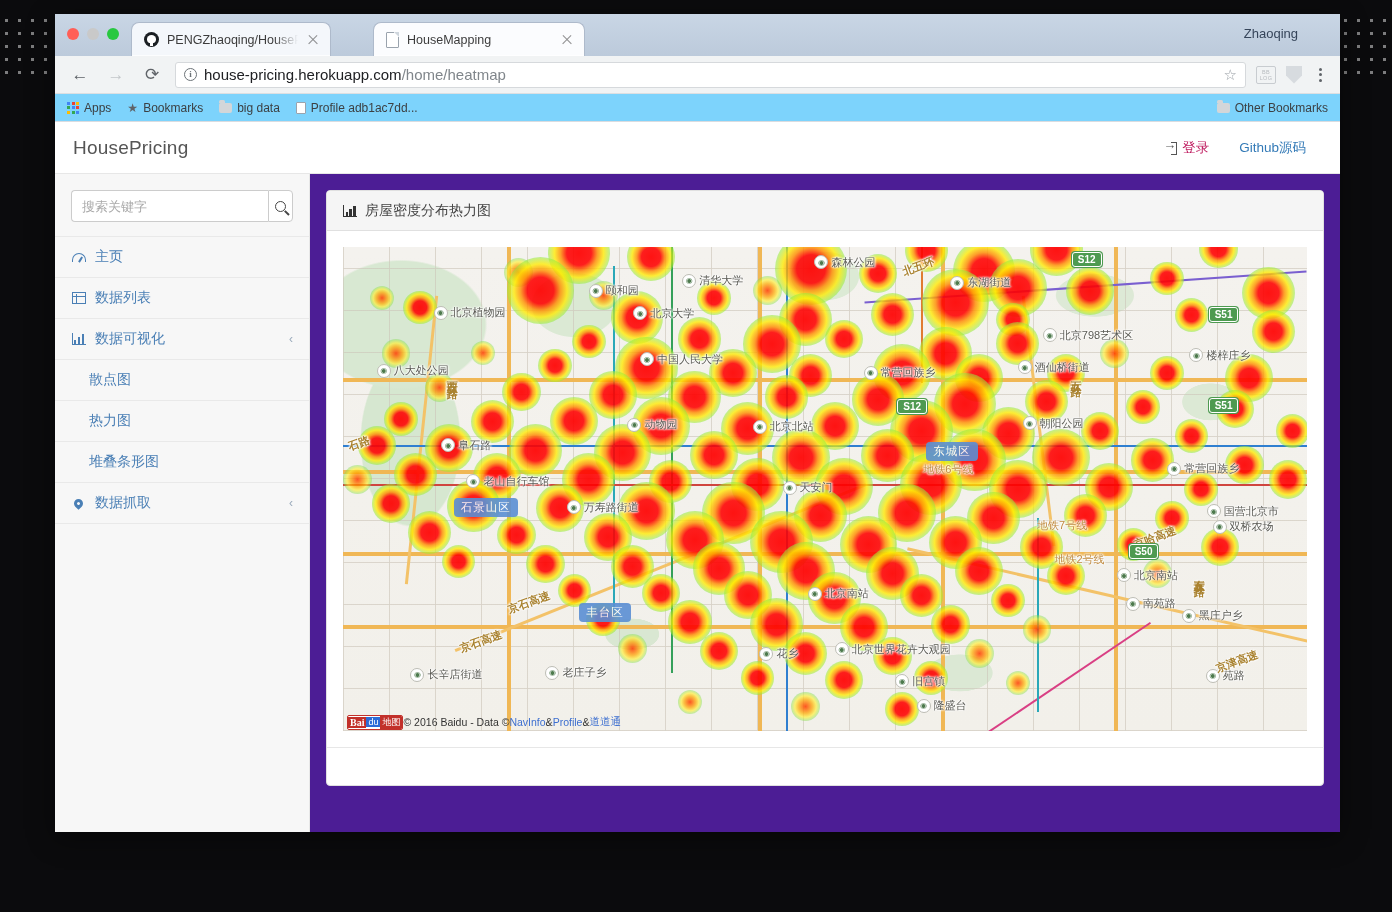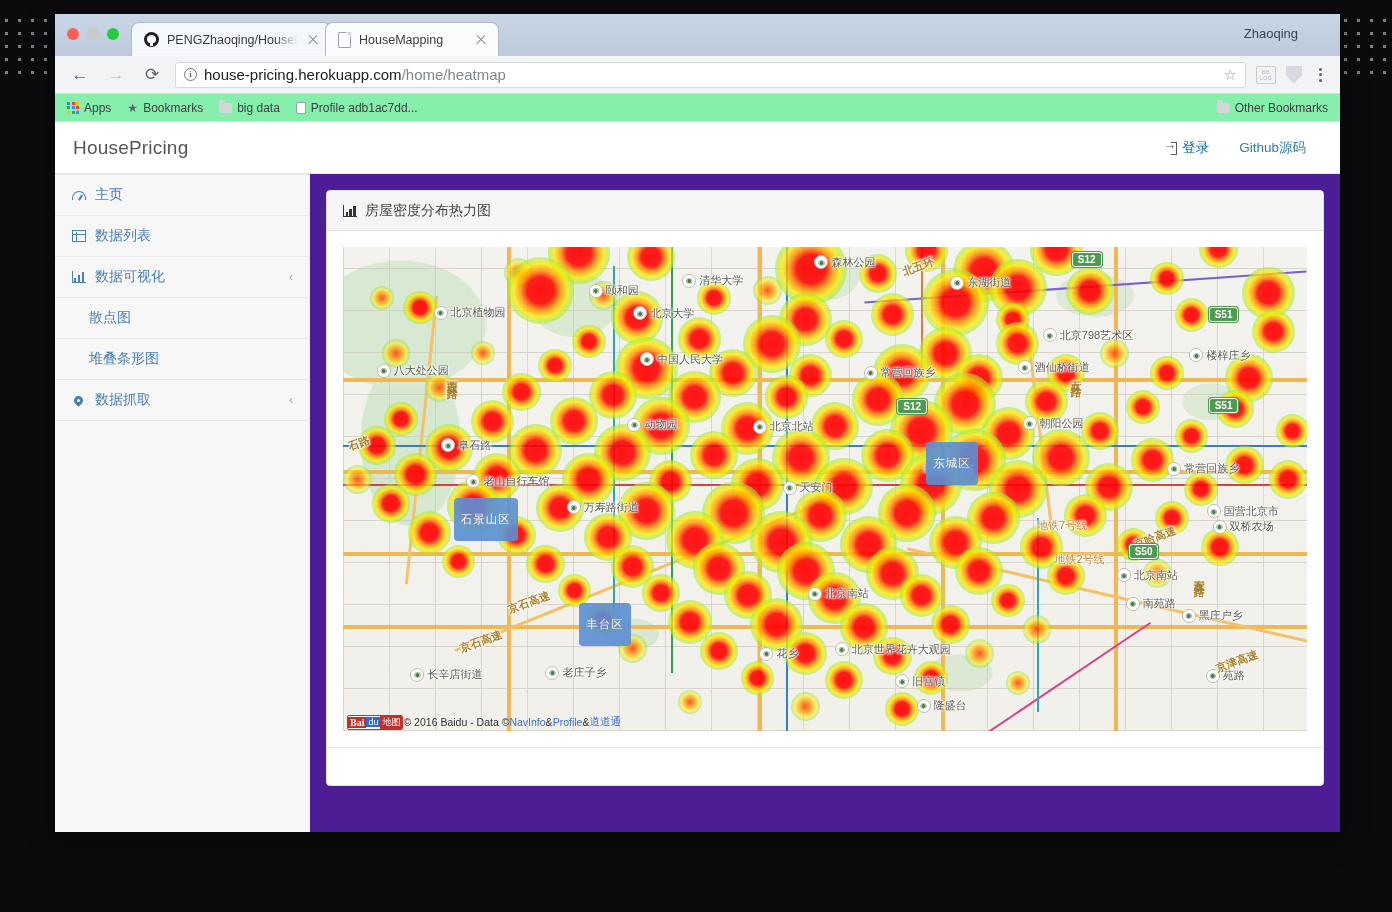--- a/index.html
+++ b/index.html
@@ -31,21 +31,21 @@
     background:linear-gradient(#c9d6e5,#bccadb); }
   .traffic { position:absolute; left:12px; top:14px; display:flex; gap:8px; }
   .traffic i { width:12px; height:12px; border-radius:50%; display:block; }
   .tl-red{ background:#ff5f57; } .tl-yel{ background:#c9c9c9; } .tl-grn{ background:#28c840; }
   .tabs { position:absolute; left:76px; top:8px; display:flex; align-items:flex-end; }
   .tab { position:relative; height:34px; padding:0 10px 0 12px; display:flex; align-items:center;
     gap:8px; font-size:12.5px; color:#3c3c3c; background:#f4f7fb;
     border-radius:8px 8px 0 0; border:1px solid #aebacb; border-bottom:none;
     box-shadow:0 -1px 0 rgba(255,255,255,.7) inset; margin-right:-6px; }
   .tab.t1 { width:200px; }
-  .tab.t2 { width:174px; background:#fbfcfe; }
+  .tab.t2 { width:212px; background:#fbfcfe;margin-left:48px; }
   .tab-title { flex:1; white-space:nowrap; overflow:hidden; text-overflow:clip;
     -webkit-mask-image:linear-gradient(90deg,#000 82%,transparent 100%);
     mask-image:linear-gradient(90deg,#000 82%,transparent 100%); }
   .tab-close { width:14px; height:14px; position:relative; flex:0 0 14px; opacity:.65; }
   .tab-close::before,.tab-close::after { content:""; position:absolute; left:1px; top:6px;
     width:12px; height:1.4px; background:#555; }
   .tab-close::before { transform:rotate(45deg); } .tab-close::after { transform:rotate(-45deg); }
   .gh-icon { width:15px; height:15px; border-radius:50%; background:#1b1f23; flex:0 0 15px;
     position:relative; }
   .gh-icon::before { content:""; position:absolute; left:3px; top:3px; width:9px; height:8px;
@@ -76,41 +76,41 @@
   .ext-log { border:1.5px solid #c8ccd0; border-radius:2px; font-size:5.5px; color:#b8bcc0;
     text-align:center; line-height:6px; padding-top:2px; letter-spacing:.3px; }
   .ext-shield { width:16px; height:18px; background:#d7dbdf;
     clip-path:polygon(0 0,100% 0,100% 55%,50% 100%,0 55%); }
   .ext-shield-in { width:100%; height:100%; background:#f1f3f4;
     clip-path:polygon(9% 9%,91% 9%,91% 53%,50% 90%,9% 53%); }
   .kebab { width:16px; display:flex; flex-direction:column; align-items:center; gap:2.5px; }
   .kebab i { width:3px; height:3px; border-radius:50%; background:#5f6368; }
 
   
-  .bookmarks { height:28px; background:#86efac; border-bottom:1px solid #dadce0;
+  .bookmarks { height:28px; background:#7dd3fc; border-bottom:1px solid #dadce0;
     display:flex; align-items:center; padding:0 12px; gap:16px; font-size:12px; color:#3c4043; }
   .bm { display:flex; align-items:center; gap:5px; white-space:nowrap; }
   .apps-grid { width:12px; height:12px; display:grid; grid-template-columns:repeat(3,3px);
     grid-template-rows:repeat(3,3px); gap:1.5px; }
   .apps-grid i { display:block; width:3px; height:3px; }
   .folder { width:13px; height:10px; background:#d3d6d9; border-radius:1.5px 2px 2px 2px;
     position:relative; }
   .folder::before { content:""; position:absolute; left:0; top:-2.5px; width:6px; height:3px;
     background:#d3d6d9; border-radius:1.5px 1.5px 0 0; }
   .bm-file { width:10px; height:12px; border:1px solid #9aa3ad; border-radius:1px; background:#fff; }
   .star-bm { color:#5f6368; font-size:12px; }
   .bm-right { margin-left:auto; display:flex; align-items:center; gap:5px; }
 
   
   .page { height:714px; background:#fff; display:flex; flex-direction:column; position:relative; }
   .navbar { height:52px; border-bottom:1px solid #e7e7e7; display:flex; align-items:center;
     padding:0 18px; background:#fff; }
   .brand { font-size:19px; color:#555; letter-spacing:.2px; }
   .nav-right { margin-left:auto; display:flex; align-items:center; gap:30px; padding-right:16px; }
-  .nav-link { font-size:13.5px; color:#0369a1; display:flex; align-items:center; gap:5px; }
+  .nav-link { font-size:13.5px; color:#be185d; display:flex; align-items:center; gap:5px; }
   .nav-link.blue { color:#337ab7; }
   .signin-icon { display:inline-block; width:13px; height:12px; position:relative; }
   .signin-icon::before { content:"→"; position:absolute; left:-1px; top:-5px; font-size:13px;
     color:#555; }
   .signin-icon::after { content:""; position:absolute; right:0; top:0; width:5px; height:11px;
     border:1.4px solid #555; border-left:none; }
 
   .body-row { flex:1; display:flex; min-height:0; }
   .sidebar { width:255px; background:#f7f7f7; border-right:1px solid #e7e7e7; flex:0 0 255px; }
   .search-wrap { padding:16px 16px 14px; display:flex; }
@@ -190,21 +190,21 @@
 
   .mlabel { position:absolute; font-size:11px; color:#5a5a54; white-space:nowrap;
     text-shadow:0 0 2px #fff,0 0 3px #fff,1px 0 2px #fff,-1px 0 2px #fff; font-weight:500; }
   .mlabel.road-lbl { color:#a9822f; font-weight:bold; }
   .mlabel.rail-lbl { color:#c08a3e; }
   .poi { position:absolute; display:flex; align-items:center; gap:3px; }
   .poi-dot { width:14px; height:14px; border-radius:50%; background:#fff; border:1px solid #bdbdb5;
     display:flex; align-items:center; justify-content:center; font-size:8px; color:#4d7a4d;
     flex:0 0 14px; }
   .district { position:absolute; background:#5b8fd4; color:#fff; font-size:11.5px;
-    padding:14px 7px; border-radius:4px; letter-spacing:1px; opacity:.9; }
+    padding:2px 7px; border-radius:4px; letter-spacing:1px; opacity:.9; }
   .shield { position:absolute; background:#4e9a51; color:#fff; font-size:10px; font-weight:bold;
     padding:1px 5px; border-radius:3px; border:1.5px solid #fff; box-shadow:0 0 0 1px #4e9a51; }
 
   
   .heat { position:absolute; inset:0; }
   .blob { position:absolute; border-radius:50%;
     background:radial-gradient(circle,
       rgba(255,0,0,.92) 0%, rgba(255,0,0,.88) 28%,
       rgba(255,140,0,.82) 42%, rgba(255,235,0,.78) 56%,
       rgba(150,235,60,.55) 70%, rgba(80,170,230,.35) 84%,
@@ -325,20 +325,26 @@
           <span class="signin-icon"></span>
           <span>登录</span>
         </a>
         <a class="nav-link blue">Github源码</a>
       </div>
     </div>
 
     <div class="body-row">
 
       <div class="sidebar">
+        <div class="search-wrap">
+          <input class="search-input" placeholder="搜索关键字" style="">
+          <button class="search-btn">
+            <span class="mag"></span>
+          </button>
+        </div>
         <ul class="menu">
           <li>
             <div class="mi">
               <span class="ico">
                   <span class="ico-dash"></span>
                 </span>
               <span>主页</span>
             </div>
           </li>
           <li>
@@ -358,20 +364,25 @@
                     <i style="height:10px"></i>
                   </span>
               </span>
               <span>数据可视化</span>
               <span class="chev">‹</span>
             </div>
           </li>
           <li class="sub">
             <div class="mi">
                 <span>散点图</span>
+              </div>
+          </li>
+          <li class="sub active">
+            <div class="mi">
+                <span>热力图</span>
               </div>
           </li>
           <li class="sub">
             <div class="mi">
                 <span>堆叠条形图</span>
               </div>
           </li>
           <li>
             <div class="mi">
               <span class="ico">

